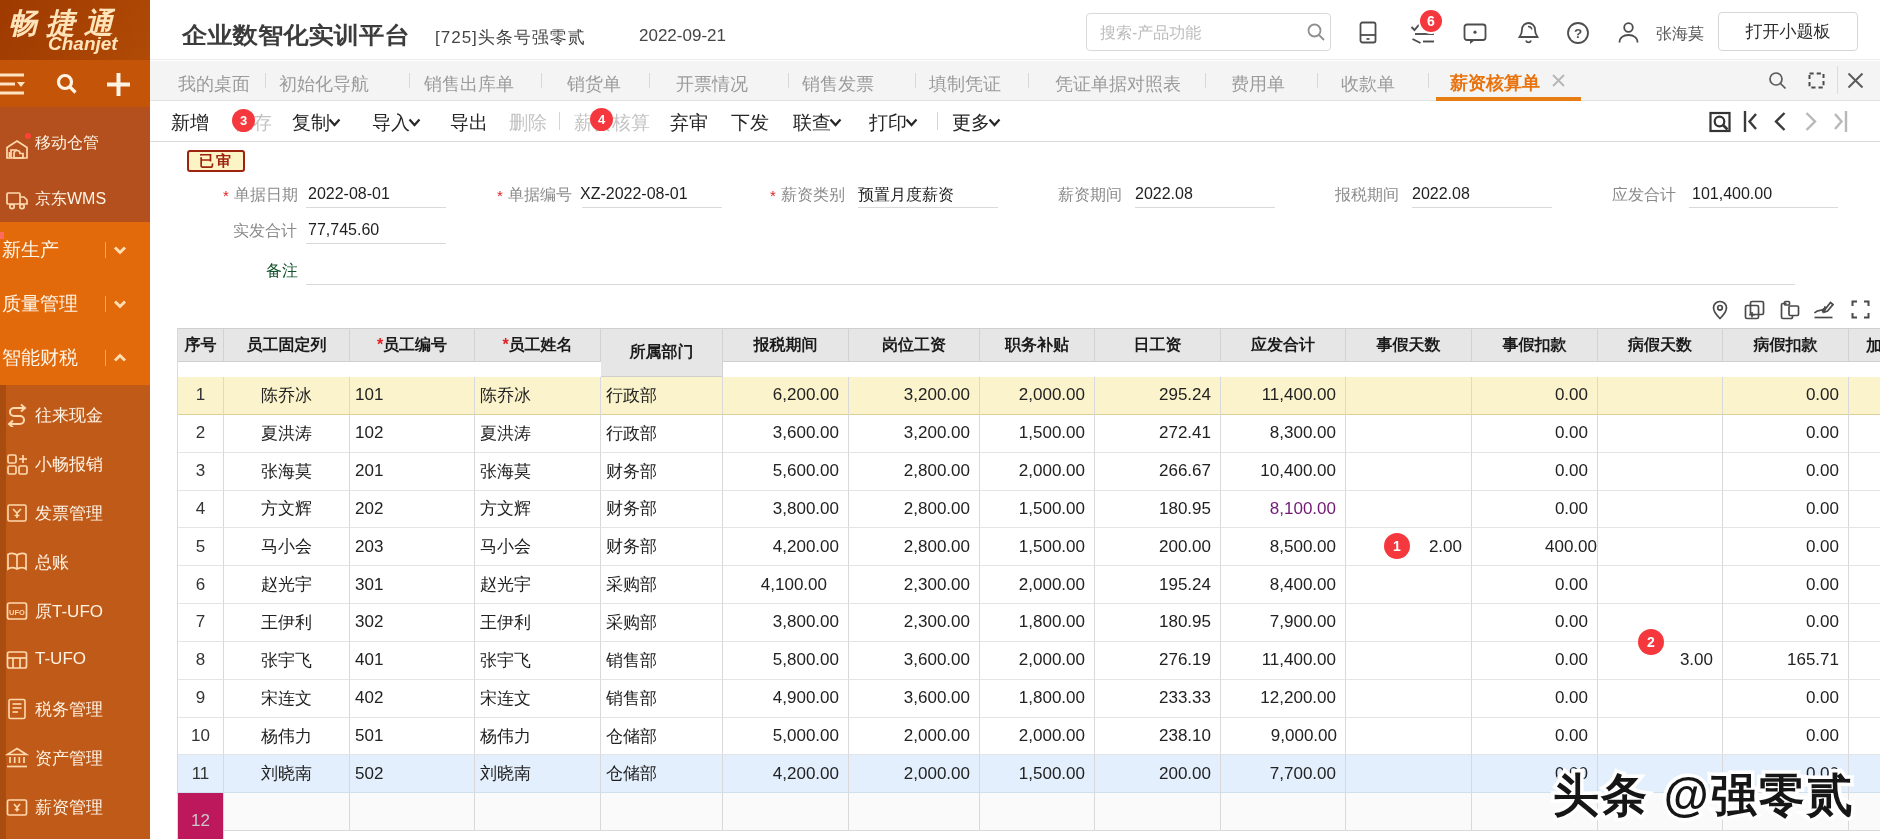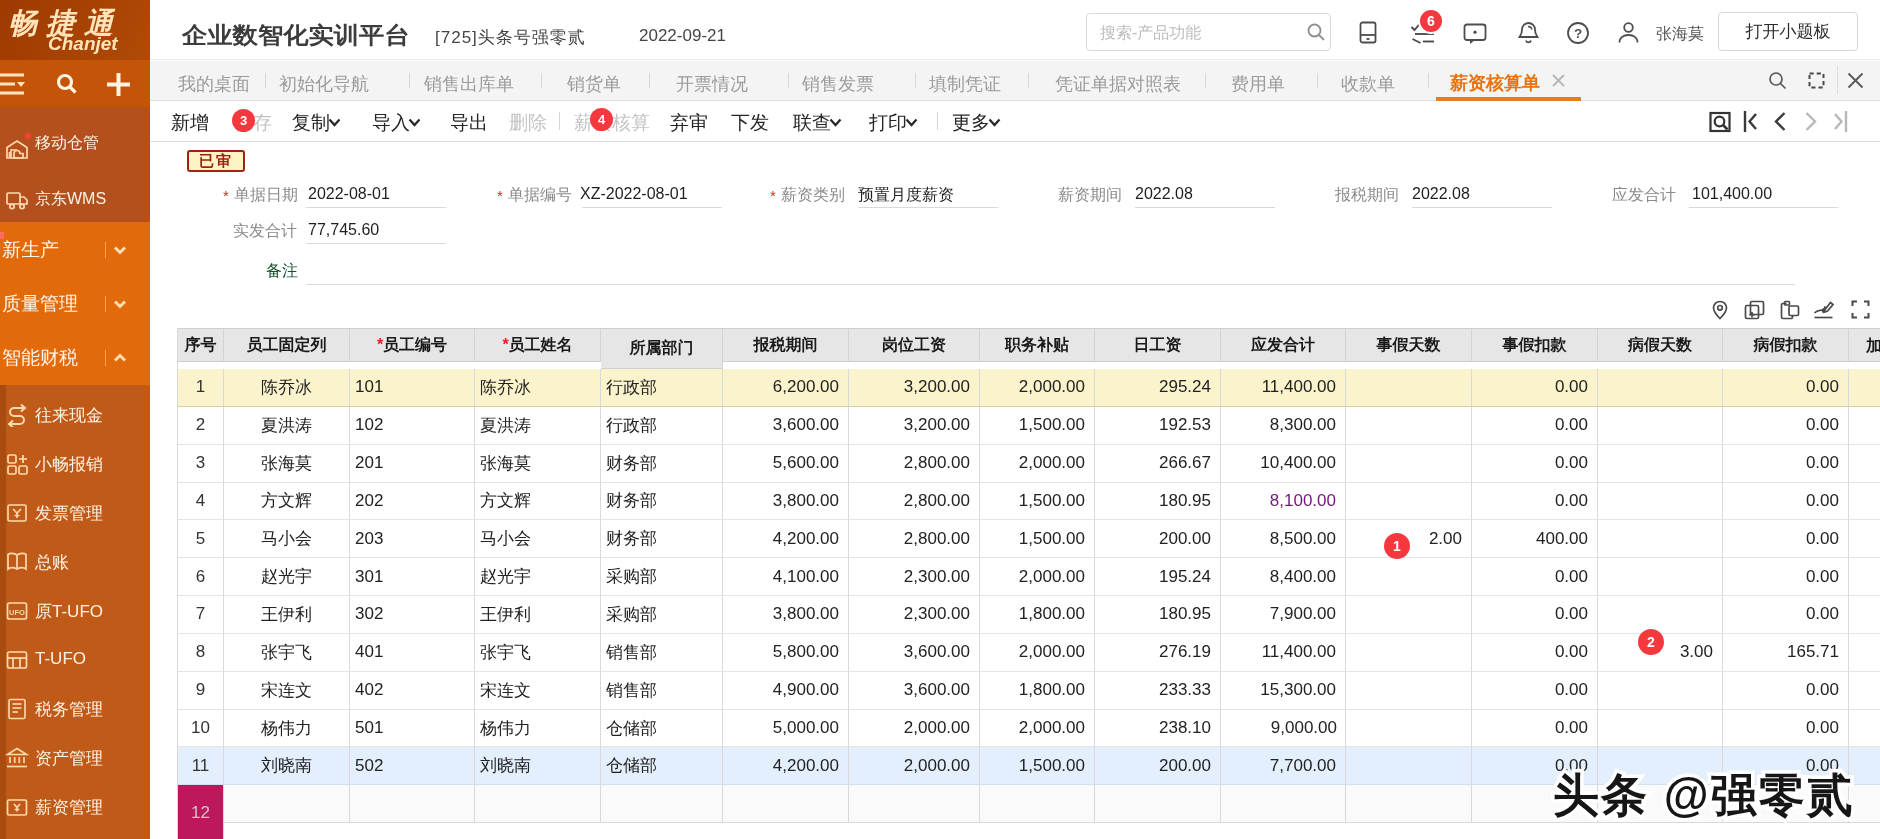--- a/index.html
+++ b/index.html
@@ -329,21 +329,21 @@
     <path d="M1.5 6 V1.5 H6"></path>
     <path d="M13 1.5 H17.5 V6"></path>
     <path d="M17.5 13 V17.5 H13"></path>
     <path d="M6 17.5 H1.5 V13"></path>
   </svg>
 <div class="abs" style="left:177px;top:328px;width:1703px;display:grid;grid-template-columns:46px 126px 125px 126px 122px 126px 131px 115px 126px 125px 126px 126px 125px 126px 32px;border-left:1px solid #d9d9d9;border-top:1px solid #d0d0d0">
 <div style="height:33px;background:#e6e6e6;border-right:1px solid #d2d2d2;border-bottom:1px solid #cfcfcf;display:flex;align-items:center;justify-content:center;font-size:16px;font-weight:bold;color:#1a1a1a;white-space:nowrap">序号</div>
 <div style="height:33px;background:#e6e6e6;border-right:1px solid #d2d2d2;border-bottom:1px solid #cfcfcf;display:flex;align-items:center;justify-content:center;font-size:16px;font-weight:bold;color:#1a1a1a;white-space:nowrap">员工固定列</div>
 <div style="height:33px;background:#e6e6e6;border-right:1px solid #d2d2d2;border-bottom:1px solid #cfcfcf;display:flex;align-items:center;justify-content:center;font-size:16px;font-weight:bold;color:#1a1a1a;white-space:nowrap"><span style="color:#e02020">*</span>员工编号</div>
 <div style="height:33px;background:#e6e6e6;border-right:1px solid #d2d2d2;border-bottom:1px solid #cfcfcf;display:flex;align-items:center;justify-content:center;font-size:16px;font-weight:bold;color:#1a1a1a;white-space:nowrap"><span style="color:#e02020">*</span>员工姓名</div>
-<div style="height:40px;background:#e6e6e6;border-right:1px solid #d2d2d2;border-bottom:1px solid #cfcfcf;display:flex;align-items:center;justify-content:center;font-size:16px;font-weight:bold;color:#1a1a1a;white-space:nowrap">所属部门</div>
+<div style="height:48px;background:#e6e6e6;border-right:1px solid #d2d2d2;border-bottom:1px solid #cfcfcf;display:flex;align-items:center;justify-content:center;font-size:16px;font-weight:bold;color:#1a1a1a;white-space:nowrap">所属部门</div>
 <div style="height:33px;background:#e6e6e6;border-right:1px solid #d2d2d2;border-bottom:1px solid #cfcfcf;display:flex;align-items:center;justify-content:center;font-size:16px;font-weight:bold;color:#1a1a1a;white-space:nowrap">报税期间</div>
 <div style="height:33px;background:#e6e6e6;border-right:1px solid #d2d2d2;border-bottom:1px solid #cfcfcf;display:flex;align-items:center;justify-content:center;font-size:16px;font-weight:bold;color:#1a1a1a;white-space:nowrap">岗位工资</div>
 <div style="height:33px;background:#e6e6e6;border-right:1px solid #d2d2d2;border-bottom:1px solid #cfcfcf;display:flex;align-items:center;justify-content:center;font-size:16px;font-weight:bold;color:#1a1a1a;white-space:nowrap">职务补贴</div>
 <div style="height:33px;background:#e6e6e6;border-right:1px solid #d2d2d2;border-bottom:1px solid #cfcfcf;display:flex;align-items:center;justify-content:center;font-size:16px;font-weight:bold;color:#1a1a1a;white-space:nowrap">日工资</div>
 <div style="height:33px;background:#e6e6e6;border-right:1px solid #d2d2d2;border-bottom:1px solid #cfcfcf;display:flex;align-items:center;justify-content:center;font-size:16px;font-weight:bold;color:#1a1a1a;white-space:nowrap">应发合计</div>
 <div style="height:33px;background:#e6e6e6;border-right:1px solid #d2d2d2;border-bottom:1px solid #cfcfcf;display:flex;align-items:center;justify-content:center;font-size:16px;font-weight:bold;color:#1a1a1a;white-space:nowrap">事假天数</div>
 <div style="height:33px;background:#e6e6e6;border-right:1px solid #d2d2d2;border-bottom:1px solid #cfcfcf;display:flex;align-items:center;justify-content:center;font-size:16px;font-weight:bold;color:#1a1a1a;white-space:nowrap">事假扣款</div>
 <div style="height:33px;background:#e6e6e6;border-right:1px solid #d2d2d2;border-bottom:1px solid #cfcfcf;display:flex;align-items:center;justify-content:center;font-size:16px;font-weight:bold;color:#1a1a1a;white-space:nowrap">病假天数</div>
 <div style="height:33px;background:#e6e6e6;border-right:1px solid #d2d2d2;border-bottom:1px solid #cfcfcf;display:flex;align-items:center;justify-content:center;font-size:16px;font-weight:bold;color:#1a1a1a;white-space:nowrap">病假扣款</div>
 <div style="height:33px;background:#e6e6e6;border-right:1px solid #d2d2d2;border-bottom:1px solid #cfcfcf;display:flex;align-items:center;overflow:hidden;font-size:16px;font-weight:bold;color:#1a1a1a;white-space:nowrap"></div>
@@ -363,21 +363,21 @@
 <div style="height:37.85px;background:#fbf3cb;border-right:1px solid #d9d9d9;border-bottom:1px solid #ddcf9a;display:flex;align-items:center;justify-content:flex-end;padding-right:9px;font-size:17px;color:#222;white-space:nowrap">0.00</div>
 <div style="height:37.85px;background:#fbf3cb;border-right:1px solid #d9d9d9;border-bottom:1px solid #ddcf9a;display:flex;align-items:center;justify-content:flex-end;padding-right:9px;font-size:17px;color:#222;white-space:nowrap"></div>
 <div style="height:37.85px;background:#fff;border-right:1px solid #d9d9d9;border-bottom:1px solid #e4e4e4;display:flex;align-items:center;justify-content:center;font-size:17px;color:#333;white-space:nowrap">2</div>
 <div style="height:37.85px;background:#fff;border-right:1px solid #d9d9d9;border-bottom:1px solid #e4e4e4;display:flex;align-items:center;justify-content:center;font-size:17px;color:#222;white-space:nowrap">夏洪涛</div>
 <div style="height:37.85px;background:#fff;border-right:1px solid #d9d9d9;border-bottom:1px solid #e4e4e4;display:flex;align-items:center;padding-left:5px;font-size:17px;color:#222;white-space:nowrap">102</div>
 <div style="height:37.85px;background:#fff;border-right:1px solid #d9d9d9;border-bottom:1px solid #e4e4e4;display:flex;align-items:center;padding-left:5px;font-size:17px;color:#222;white-space:nowrap">夏洪涛</div>
 <div style="height:37.85px;background:#fff;border-right:1px solid #d9d9d9;border-bottom:1px solid #e4e4e4;display:flex;align-items:center;padding-left:5px;font-size:17px;color:#222;white-space:nowrap">行政部</div>
 <div style="height:37.85px;background:#fff;border-right:1px solid #d9d9d9;border-bottom:1px solid #e4e4e4;display:flex;align-items:center;justify-content:flex-end;padding-right:9px;font-size:17px;color:#222;white-space:nowrap">3,600.00</div>
 <div style="height:37.85px;background:#fff;border-right:1px solid #d9d9d9;border-bottom:1px solid #e4e4e4;display:flex;align-items:center;justify-content:flex-end;padding-right:9px;font-size:17px;color:#222;white-space:nowrap">3,200.00</div>
 <div style="height:37.85px;background:#fff;border-right:1px solid #d9d9d9;border-bottom:1px solid #e4e4e4;display:flex;align-items:center;justify-content:flex-end;padding-right:9px;font-size:17px;color:#222;white-space:nowrap">1,500.00</div>
-<div style="height:37.85px;background:#fff;border-right:1px solid #d9d9d9;border-bottom:1px solid #e4e4e4;display:flex;align-items:center;justify-content:flex-end;padding-right:9px;font-size:17px;color:#222;white-space:nowrap">192.53</div>
+<div style="height:37.85px;background:#fff;border-right:1px solid #d9d9d9;border-bottom:1px solid #e4e4e4;display:flex;align-items:center;justify-content:flex-end;padding-right:9px;font-size:17px;color:#222;white-space:nowrap">272.41</div>
 <div style="height:37.85px;background:#fff;border-right:1px solid #d9d9d9;border-bottom:1px solid #e4e4e4;display:flex;align-items:center;justify-content:flex-end;padding-right:9px;font-size:17px;color:#222;white-space:nowrap">8,300.00</div>
 <div style="height:37.85px;background:#fff;border-right:1px solid #d9d9d9;border-bottom:1px solid #e4e4e4;display:flex;align-items:center;justify-content:flex-end;padding-right:9px;font-size:17px;color:#222;white-space:nowrap"></div>
 <div style="height:37.85px;background:#fff;border-right:1px solid #d9d9d9;border-bottom:1px solid #e4e4e4;display:flex;align-items:center;justify-content:flex-end;padding-right:9px;font-size:17px;color:#222;white-space:nowrap">0.00</div>
 <div style="height:37.85px;background:#fff;border-right:1px solid #d9d9d9;border-bottom:1px solid #e4e4e4;display:flex;align-items:center;justify-content:flex-end;padding-right:9px;font-size:17px;color:#222;white-space:nowrap"></div>
 <div style="height:37.85px;background:#fff;border-right:1px solid #d9d9d9;border-bottom:1px solid #e4e4e4;display:flex;align-items:center;justify-content:flex-end;padding-right:9px;font-size:17px;color:#222;white-space:nowrap">0.00</div>
 <div style="height:37.85px;background:#fff;border-right:1px solid #d9d9d9;border-bottom:1px solid #e4e4e4;display:flex;align-items:center;justify-content:flex-end;padding-right:9px;font-size:17px;color:#222;white-space:nowrap"></div>
 <div style="height:37.85px;background:#fff;border-right:1px solid #d9d9d9;border-bottom:1px solid #e4e4e4;display:flex;align-items:center;justify-content:center;font-size:17px;color:#333;white-space:nowrap">3</div>
 <div style="height:37.85px;background:#fff;border-right:1px solid #d9d9d9;border-bottom:1px solid #e4e4e4;display:flex;align-items:center;justify-content:center;font-size:17px;color:#222;white-space:nowrap">张海莫</div>
 <div style="height:37.85px;background:#fff;border-right:1px solid #d9d9d9;border-bottom:1px solid #e4e4e4;display:flex;align-items:center;padding-left:5px;font-size:17px;color:#222;white-space:nowrap">201</div>
 <div style="height:37.85px;background:#fff;border-right:1px solid #d9d9d9;border-bottom:1px solid #e4e4e4;display:flex;align-items:center;padding-left:5px;font-size:17px;color:#222;white-space:nowrap">张海莫</div>
@@ -411,30 +411,30 @@
 <div style="height:37.85px;background:#fff;border-right:1px solid #d9d9d9;border-bottom:1px solid #e4e4e4;display:flex;align-items:center;justify-content:center;font-size:17px;color:#222;white-space:nowrap">马小会</div>
 <div style="height:37.85px;background:#fff;border-right:1px solid #d9d9d9;border-bottom:1px solid #e4e4e4;display:flex;align-items:center;padding-left:5px;font-size:17px;color:#222;white-space:nowrap">203</div>
 <div style="height:37.85px;background:#fff;border-right:1px solid #d9d9d9;border-bottom:1px solid #e4e4e4;display:flex;align-items:center;padding-left:5px;font-size:17px;color:#222;white-space:nowrap">马小会</div>
 <div style="height:37.85px;background:#fff;border-right:1px solid #d9d9d9;border-bottom:1px solid #e4e4e4;display:flex;align-items:center;padding-left:5px;font-size:17px;color:#222;white-space:nowrap">财务部</div>
 <div style="height:37.85px;background:#fff;border-right:1px solid #d9d9d9;border-bottom:1px solid #e4e4e4;display:flex;align-items:center;justify-content:flex-end;padding-right:9px;font-size:17px;color:#222;white-space:nowrap">4,200.00</div>
 <div style="height:37.85px;background:#fff;border-right:1px solid #d9d9d9;border-bottom:1px solid #e4e4e4;display:flex;align-items:center;justify-content:flex-end;padding-right:9px;font-size:17px;color:#222;white-space:nowrap">2,800.00</div>
 <div style="height:37.85px;background:#fff;border-right:1px solid #d9d9d9;border-bottom:1px solid #e4e4e4;display:flex;align-items:center;justify-content:flex-end;padding-right:9px;font-size:17px;color:#222;white-space:nowrap">1,500.00</div>
 <div style="height:37.85px;background:#fff;border-right:1px solid #d9d9d9;border-bottom:1px solid #e4e4e4;display:flex;align-items:center;justify-content:flex-end;padding-right:9px;font-size:17px;color:#222;white-space:nowrap">200.00</div>
 <div style="height:37.85px;background:#fff;border-right:1px solid #d9d9d9;border-bottom:1px solid #e4e4e4;display:flex;align-items:center;justify-content:flex-end;padding-right:9px;font-size:17px;color:#222;white-space:nowrap">8,500.00</div>
 <div style="height:37.85px;background:#fff;border-right:1px solid #d9d9d9;border-bottom:1px solid #e4e4e4;display:flex;align-items:center;justify-content:flex-end;padding-right:9px;font-size:17px;color:#222;white-space:nowrap">2.00</div>
-<div style="height:37.85px;background:#fff;border-right:1px solid #d9d9d9;border-bottom:1px solid #e4e4e4;display:flex;align-items:center;justify-content:flex-end;padding-right:9px;font-size:17px;color:#222;white-space:nowrap">400.00</div>
+<div style="height:37.85px;background:#fff;border-right:1px solid #d9d9d9;border-bottom:1px solid #e4e4e4;display:flex;align-items:center;justify-content:flex-end;font-size:17px;color:#222;white-space:nowrap">400.00</div>
 <div style="height:37.85px;background:#fff;border-right:1px solid #d9d9d9;border-bottom:1px solid #e4e4e4;display:flex;align-items:center;justify-content:flex-end;padding-right:9px;font-size:17px;color:#222;white-space:nowrap"></div>
 <div style="height:37.85px;background:#fff;border-right:1px solid #d9d9d9;border-bottom:1px solid #e4e4e4;display:flex;align-items:center;justify-content:flex-end;padding-right:9px;font-size:17px;color:#222;white-space:nowrap">0.00</div>
 <div style="height:37.85px;background:#fff;border-right:1px solid #d9d9d9;border-bottom:1px solid #e4e4e4;display:flex;align-items:center;justify-content:flex-end;padding-right:9px;font-size:17px;color:#222;white-space:nowrap"></div>
 <div style="height:37.85px;background:#fff;border-right:1px solid #d9d9d9;border-bottom:1px solid #e4e4e4;display:flex;align-items:center;justify-content:center;font-size:17px;color:#333;white-space:nowrap">6</div>
 <div style="height:37.85px;background:#fff;border-right:1px solid #d9d9d9;border-bottom:1px solid #e4e4e4;display:flex;align-items:center;justify-content:center;font-size:17px;color:#222;white-space:nowrap">赵光宇</div>
 <div style="height:37.85px;background:#fff;border-right:1px solid #d9d9d9;border-bottom:1px solid #e4e4e4;display:flex;align-items:center;padding-left:5px;font-size:17px;color:#222;white-space:nowrap">301</div>
 <div style="height:37.85px;background:#fff;border-right:1px solid #d9d9d9;border-bottom:1px solid #e4e4e4;display:flex;align-items:center;padding-left:5px;font-size:17px;color:#222;white-space:nowrap">赵光宇</div>
 <div style="height:37.85px;background:#fff;border-right:1px solid #d9d9d9;border-bottom:1px solid #e4e4e4;display:flex;align-items:center;padding-left:5px;font-size:17px;color:#222;white-space:nowrap">采购部</div>
-<div style="height:37.85px;background:#fff;border-right:1px solid #d9d9d9;border-bottom:1px solid #e4e4e4;display:flex;align-items:center;justify-content:flex-end;padding-right:9px;font-size:17px;color:#222;white-space:nowrap">4,100.00</div>
+<div style="height:37.85px;background:#fff;border-right:1px solid #d9d9d9;border-bottom:1px solid #e4e4e4;display:flex;align-items:center;justify-content:flex-end;padding-right:21px;font-size:17px;color:#222;white-space:nowrap">4,100.00</div>
 <div style="height:37.85px;background:#fff;border-right:1px solid #d9d9d9;border-bottom:1px solid #e4e4e4;display:flex;align-items:center;justify-content:flex-end;padding-right:9px;font-size:17px;color:#222;white-space:nowrap">2,300.00</div>
 <div style="height:37.85px;background:#fff;border-right:1px solid #d9d9d9;border-bottom:1px solid #e4e4e4;display:flex;align-items:center;justify-content:flex-end;padding-right:9px;font-size:17px;color:#222;white-space:nowrap">2,000.00</div>
 <div style="height:37.85px;background:#fff;border-right:1px solid #d9d9d9;border-bottom:1px solid #e4e4e4;display:flex;align-items:center;justify-content:flex-end;padding-right:9px;font-size:17px;color:#222;white-space:nowrap">195.24</div>
 <div style="height:37.85px;background:#fff;border-right:1px solid #d9d9d9;border-bottom:1px solid #e4e4e4;display:flex;align-items:center;justify-content:flex-end;padding-right:9px;font-size:17px;color:#222;white-space:nowrap">8,400.00</div>
 <div style="height:37.85px;background:#fff;border-right:1px solid #d9d9d9;border-bottom:1px solid #e4e4e4;display:flex;align-items:center;justify-content:flex-end;padding-right:9px;font-size:17px;color:#222;white-space:nowrap"></div>
 <div style="height:37.85px;background:#fff;border-right:1px solid #d9d9d9;border-bottom:1px solid #e4e4e4;display:flex;align-items:center;justify-content:flex-end;padding-right:9px;font-size:17px;color:#222;white-space:nowrap">0.00</div>
 <div style="height:37.85px;background:#fff;border-right:1px solid #d9d9d9;border-bottom:1px solid #e4e4e4;display:flex;align-items:center;justify-content:flex-end;padding-right:9px;font-size:17px;color:#222;white-space:nowrap"></div>
 <div style="height:37.85px;background:#fff;border-right:1px solid #d9d9d9;border-bottom:1px solid #e4e4e4;display:flex;align-items:center;justify-content:flex-end;padding-right:9px;font-size:17px;color:#222;white-space:nowrap">0.00</div>
 <div style="height:37.85px;background:#fff;border-right:1px solid #d9d9d9;border-bottom:1px solid #e4e4e4;display:flex;align-items:center;justify-content:flex-end;padding-right:9px;font-size:17px;color:#222;white-space:nowrap"></div>
 <div style="height:37.85px;background:#fff;border-right:1px solid #d9d9d9;border-bottom:1px solid #e4e4e4;display:flex;align-items:center;justify-content:center;font-size:17px;color:#333;white-space:nowrap">7</div>
@@ -469,21 +469,21 @@
 <div style="height:37.85px;background:#fff;border-right:1px solid #d9d9d9;border-bottom:1px solid #e4e4e4;display:flex;align-items:center;justify-content:flex-end;padding-right:9px;font-size:17px;color:#222;white-space:nowrap"></div>
 <div style="height:37.85px;background:#fff;border-right:1px solid #d9d9d9;border-bottom:1px solid #e4e4e4;display:flex;align-items:center;justify-content:center;font-size:17px;color:#333;white-space:nowrap">9</div>
 <div style="height:37.85px;background:#fff;border-right:1px solid #d9d9d9;border-bottom:1px solid #e4e4e4;display:flex;align-items:center;justify-content:center;font-size:17px;color:#222;white-space:nowrap">宋连文</div>
 <div style="height:37.85px;background:#fff;border-right:1px solid #d9d9d9;border-bottom:1px solid #e4e4e4;display:flex;align-items:center;padding-left:5px;font-size:17px;color:#222;white-space:nowrap">402</div>
 <div style="height:37.85px;background:#fff;border-right:1px solid #d9d9d9;border-bottom:1px solid #e4e4e4;display:flex;align-items:center;padding-left:5px;font-size:17px;color:#222;white-space:nowrap">宋连文</div>
 <div style="height:37.85px;background:#fff;border-right:1px solid #d9d9d9;border-bottom:1px solid #e4e4e4;display:flex;align-items:center;padding-left:5px;font-size:17px;color:#222;white-space:nowrap">销售部</div>
 <div style="height:37.85px;background:#fff;border-right:1px solid #d9d9d9;border-bottom:1px solid #e4e4e4;display:flex;align-items:center;justify-content:flex-end;padding-right:9px;font-size:17px;color:#222;white-space:nowrap">4,900.00</div>
 <div style="height:37.85px;background:#fff;border-right:1px solid #d9d9d9;border-bottom:1px solid #e4e4e4;display:flex;align-items:center;justify-content:flex-end;padding-right:9px;font-size:17px;color:#222;white-space:nowrap">3,600.00</div>
 <div style="height:37.85px;background:#fff;border-right:1px solid #d9d9d9;border-bottom:1px solid #e4e4e4;display:flex;align-items:center;justify-content:flex-end;padding-right:9px;font-size:17px;color:#222;white-space:nowrap">1,800.00</div>
 <div style="height:37.85px;background:#fff;border-right:1px solid #d9d9d9;border-bottom:1px solid #e4e4e4;display:flex;align-items:center;justify-content:flex-end;padding-right:9px;font-size:17px;color:#222;white-space:nowrap">233.33</div>
-<div style="height:37.85px;background:#fff;border-right:1px solid #d9d9d9;border-bottom:1px solid #e4e4e4;display:flex;align-items:center;justify-content:flex-end;padding-right:9px;font-size:17px;color:#222;white-space:nowrap">15,300.00</div>
+<div style="height:37.85px;background:#fff;border-right:1px solid #d9d9d9;border-bottom:1px solid #e4e4e4;display:flex;align-items:center;justify-content:flex-end;padding-right:9px;font-size:17px;color:#222;white-space:nowrap">12,200.00</div>
 <div style="height:37.85px;background:#fff;border-right:1px solid #d9d9d9;border-bottom:1px solid #e4e4e4;display:flex;align-items:center;justify-content:flex-end;padding-right:9px;font-size:17px;color:#222;white-space:nowrap"></div>
 <div style="height:37.85px;background:#fff;border-right:1px solid #d9d9d9;border-bottom:1px solid #e4e4e4;display:flex;align-items:center;justify-content:flex-end;padding-right:9px;font-size:17px;color:#222;white-space:nowrap">0.00</div>
 <div style="height:37.85px;background:#fff;border-right:1px solid #d9d9d9;border-bottom:1px solid #e4e4e4;display:flex;align-items:center;justify-content:flex-end;padding-right:9px;font-size:17px;color:#222;white-space:nowrap"></div>
 <div style="height:37.85px;background:#fff;border-right:1px solid #d9d9d9;border-bottom:1px solid #e4e4e4;display:flex;align-items:center;justify-content:flex-end;padding-right:9px;font-size:17px;color:#222;white-space:nowrap">0.00</div>
 <div style="height:37.85px;background:#fff;border-right:1px solid #d9d9d9;border-bottom:1px solid #e4e4e4;display:flex;align-items:center;justify-content:flex-end;padding-right:9px;font-size:17px;color:#222;white-space:nowrap"></div>
 <div style="height:37.85px;background:#fff;border-right:1px solid #d9d9d9;border-bottom:1px solid #e4e4e4;display:flex;align-items:center;justify-content:center;font-size:17px;color:#333;white-space:nowrap">10</div>
 <div style="height:37.85px;background:#fff;border-right:1px solid #d9d9d9;border-bottom:1px solid #e4e4e4;display:flex;align-items:center;justify-content:center;font-size:17px;color:#222;white-space:nowrap">杨伟力</div>
 <div style="height:37.85px;background:#fff;border-right:1px solid #d9d9d9;border-bottom:1px solid #e4e4e4;display:flex;align-items:center;padding-left:5px;font-size:17px;color:#222;white-space:nowrap">501</div>
 <div style="height:37.85px;background:#fff;border-right:1px solid #d9d9d9;border-bottom:1px solid #e4e4e4;display:flex;align-items:center;padding-left:5px;font-size:17px;color:#222;white-space:nowrap">杨伟力</div>
 <div style="height:37.85px;background:#fff;border-right:1px solid #d9d9d9;border-bottom:1px solid #e4e4e4;display:flex;align-items:center;padding-left:5px;font-size:17px;color:#222;white-space:nowrap">仓储部</div>

